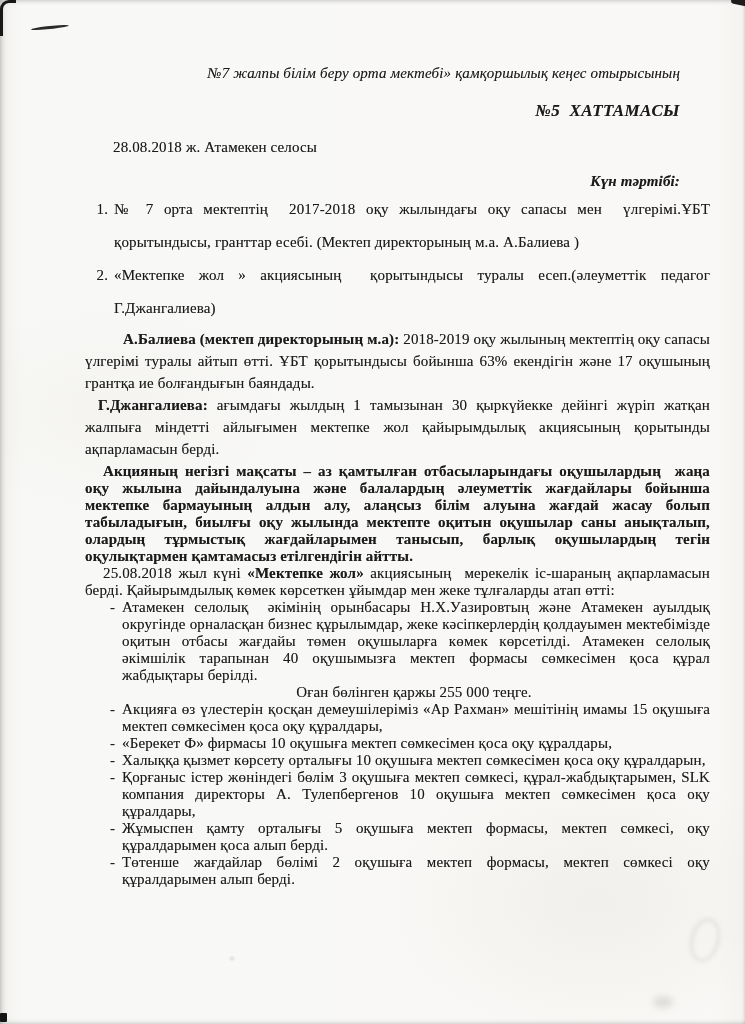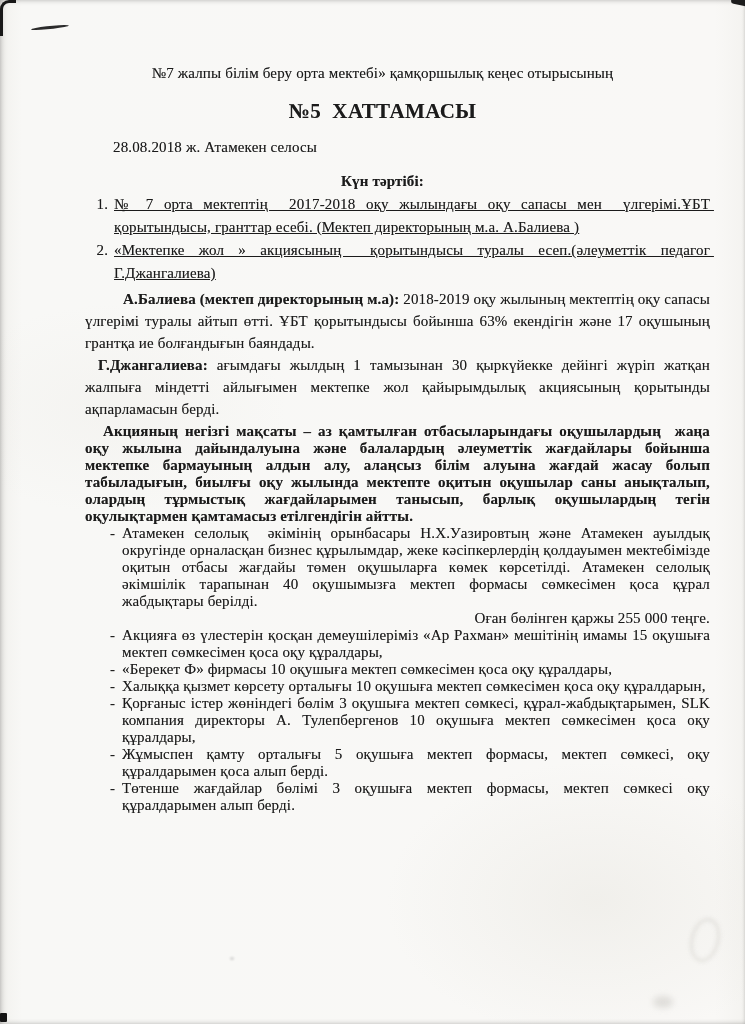--- a/index.html
+++ b/index.html
@@ -19,39 +19,39 @@
       inset 0 -3px 5px -2px rgba(0,0,0,0.10);
     overflow:hidden;
     font-family:"Liberation Serif","DejaVu Serif",serif;
     color:#1b1b1b;
   }
   .content {
     position:absolute; left:85px; right:35px; top:0;
     font-size:15px; letter-spacing:0.15px;
     text-shadow:0 0 0.6px rgba(27,27,27,0.45);
   }
-  .center-line { text-align:center; margin-right:30px; }
+  .center-line { text-align:right; margin-right:30px;font-style:italic; }
   .hdr          { margin-top:62px; line-height:22px; white-space:pre-wrap; }
-  .title        { margin-top:16px; line-height:22px; font-weight:bold; font-size:21px; white-space:pre-wrap; letter-spacing:0.4px; }
+  .title        { margin-top:16px; line-height:22px; font-weight:bold; font-size:17px; white-space:pre-wrap; letter-spacing:0.4px; }
   .date-line    { margin-top:14px; margin-left:28px; line-height:22px; }
   .participants { margin-top:12px; margin-left:28px; line-height:22px; }
   .sec-head     { margin-top:12px; line-height:22px; font-weight:bold; }
   .heard-head   { margin-top:13px; }
-  ol.agenda { margin:1px 0 0 0; padding-left:27px; line-height:23px;text-decoration:underline; }
+  ol.agenda { margin:1px 0 0 0; padding-left:27px; line-height:33px; }
   ol.agenda li { text-align:justify; white-space:pre-wrap; padding-left:2px; }
   p { margin:0; text-align:justify; white-space:pre-wrap; }
   .p1 { margin-top:3px; line-height:22px; text-indent:38px; }
   .p2 { line-height:22px; text-indent:13px; }
   .p3 { margin-top:3px; line-height:17px; text-indent:18px;font-weight:bold; }
   .p4 { line-height:17px; text-indent:18px; }
   .bold { font-weight:bold; }
   ul.donors { margin:0; padding:0; list-style:none; line-height:17px; }
   ul.donors li { position:relative; padding-left:37px; text-align:justify; white-space:pre-wrap; }
   ul.donors li .dash { position:absolute; left:25px; top:0; }
-  ul.donors li.note { padding-left:33px; text-align:right; }
+  ul.donors li.note { padding-left:33px; text-align:center; }
   
   .corner-tl { position:absolute; top:0; left:0; width:13px; height:33px;
     border-left:3px solid #181818; border-top:3px solid #181818; border-top-left-radius:9px; }
   .pen-stroke { position:absolute; left:31px; top:26px; width:38px; height:3px;
     background:#2b2b2b; border-radius:50%/60%; transform:rotate(-6deg); }
   .mark-tr { position:absolute; top:-1px; right:-3px; width:17px; height:6px;
     background:#1c1c1c; transform:rotate(12deg); border-radius:3px; }
   .mark-bl { position:absolute; left:0; bottom:2px; width:7px; height:9px;
     background:#141414; border-radius:1px; }
   .smudge1 { position:absolute; right:26px; top:918px; width:24px; height:40px;
@@ -93,26 +93,27 @@
       <li>«Мектепке жол » акциясының  қорытындысы туралы есеп.(әлеуметтік педагог Г.Джангалиева)</li>
     </ol>
 
 
     <p class="p1"><span class="bold">А.Балиева (мектеп директорының м.а):</span><span> 2018-2019 оқу жылының мектептің оқу сапасы үлгерімі туралы айтып өтті. ҰБТ қорытындысы бойынша 63% екендігін және 17 оқушының грантқа ие болғандығын баяндады.</span></p>
 
     <p class="p2"><span class="bold">Г.Джангалиева:</span><span> ағымдағы жылдың 1 тамызынан 30 қыркүйекке дейінгі жүріп жатқан жалпыға міндетті айлығымен мектепке жол қайырымдылық акциясының қорытынды ақпарламасын берді.</span></p>
 
     <p class="p3">Акцияның негізгі мақсаты – аз қамтылған отбасыларындағы оқушылардың  жаңа оқу жылына дайындалуына және балалардың әлеуметтік жағдайлары бойынша мектепке бармауының алдын алу, алаңсыз білім алуына жағдай жасау болып табыладығын, биылғы оқу жылында мектепте оқитын оқушылар саны анықталып, олардың тұрмыстық жағдайларымен танысып, барлық оқушылардың тегін оқулықтармен қамтамасыз етілгендігін айтты.</p>
 
+    <p class="p4"><span>25.08.2018 жыл күні </span><span class="bold">«Мектепке жол»</span><span> акциясының  мерекелік іс-шараның ақпарламасын берді. Қайырымдылық көмек көрсеткен ұйымдар мен жеке тұлғаларды атап өтті:</span></p>
 
     <ul class="donors">
       <li><span class="dash">-</span><span>Атамекен селолық  әкімінің орынбасары Н.Х.Уазировтың және Атамекен ауылдық округінде орналасқан бизнес құрылымдар, жеке кәсіпкерлердің қолдауымен мектебімізде оқитын отбасы жағдайы төмен оқушыларға көмек көрсетілді. Атамекен селолық әкімшілік тарапынан 40 оқушымызға мектеп формасы сөмкесімен қоса құрал жабдықтары берілді.</span></li>
       <li class="note">Оған бөлінген қаржы 255 000 теңге.</li>
       <li><span class="dash">-</span><span>Акцияға өз үлестерін қосқан демеушілеріміз «Ар Рахман» мешітінің имамы 15 оқушыға мектеп сөмкесімен қоса оқу құралдары,</span></li>
       <li><span class="dash">-</span><span>«Берекет Ф» фирмасы 10 оқушыға мектеп сөмкесімен қоса оқу құралдары,</span></li>
       <li><span class="dash">-</span><span>Халыққа қызмет көрсету орталығы 10 оқушыға мектеп сөмкесімен қоса оқу құралдарын,</span></li>
       <li><span class="dash">-</span><span>Қорғаныс істер жөніндегі бөлім 3 оқушыға мектеп сөмкесі, құрал-жабдықтарымен, SLK компания директоры А. Тулепбергенов 10 оқушыға мектеп сөмкесімен қоса оқу құралдары,</span></li>
       <li><span class="dash">-</span><span>Жұмыспен қамту орталығы 5 оқушыға мектеп формасы, мектеп сөмкесі, оқу құралдарымен қоса алып берді.</span></li>
-      <li><span class="dash">-</span><span>Төтенше жағдайлар бөлімі 3 оқушыға мектеп формасы, мектеп сөмкесі оқу құралдарымен алып берді.</span></li>
+      <li><span class="dash">-</span><span>Төтенше жағдайлар бөлімі 2 оқушыға мектеп формасы, мектеп сөмкесі оқу құралдарымен алып берді.</span></li>
     </ul>
 
   </div>
 </div>
 
 </body></html>

